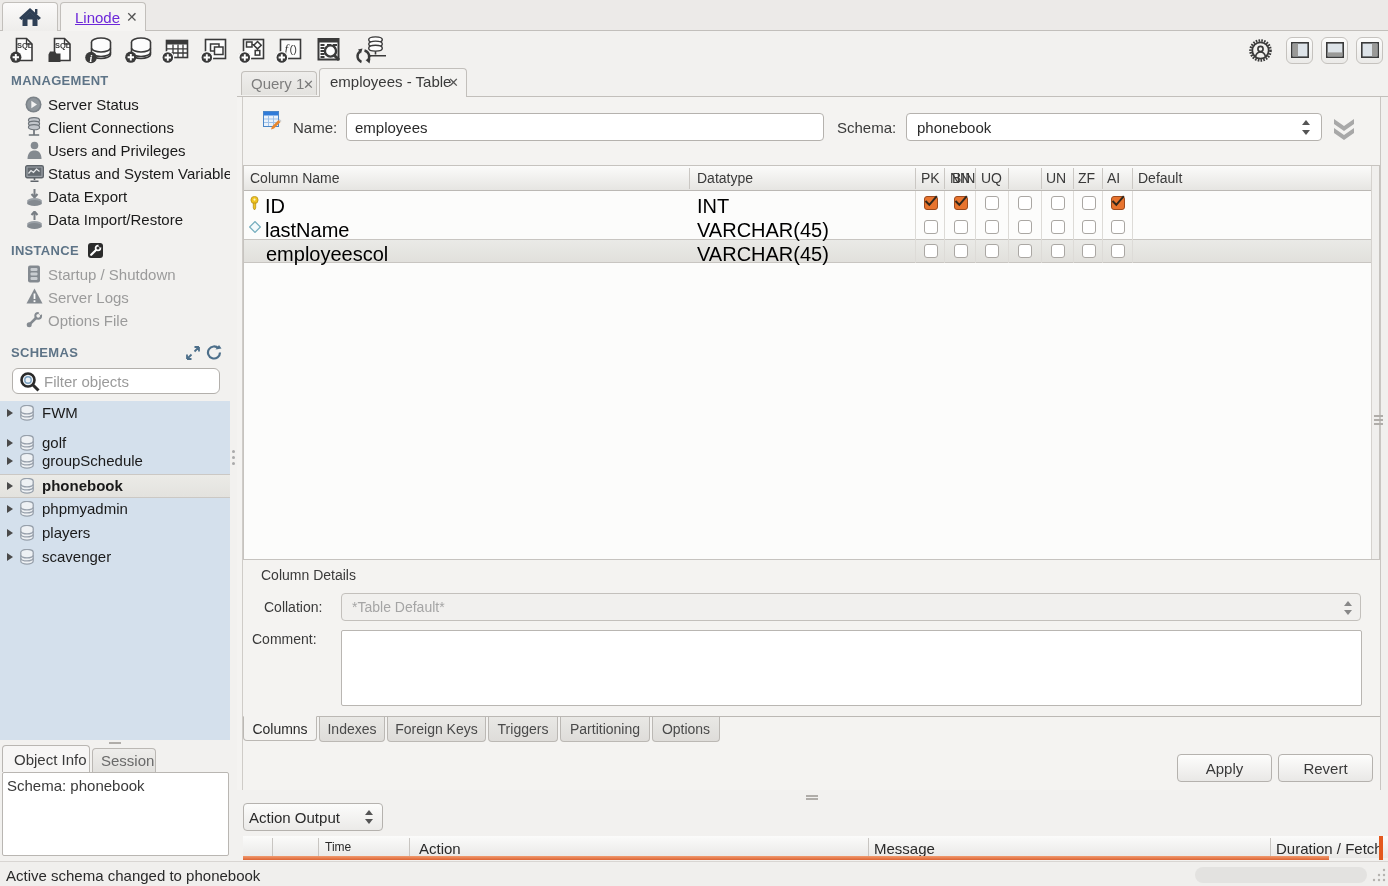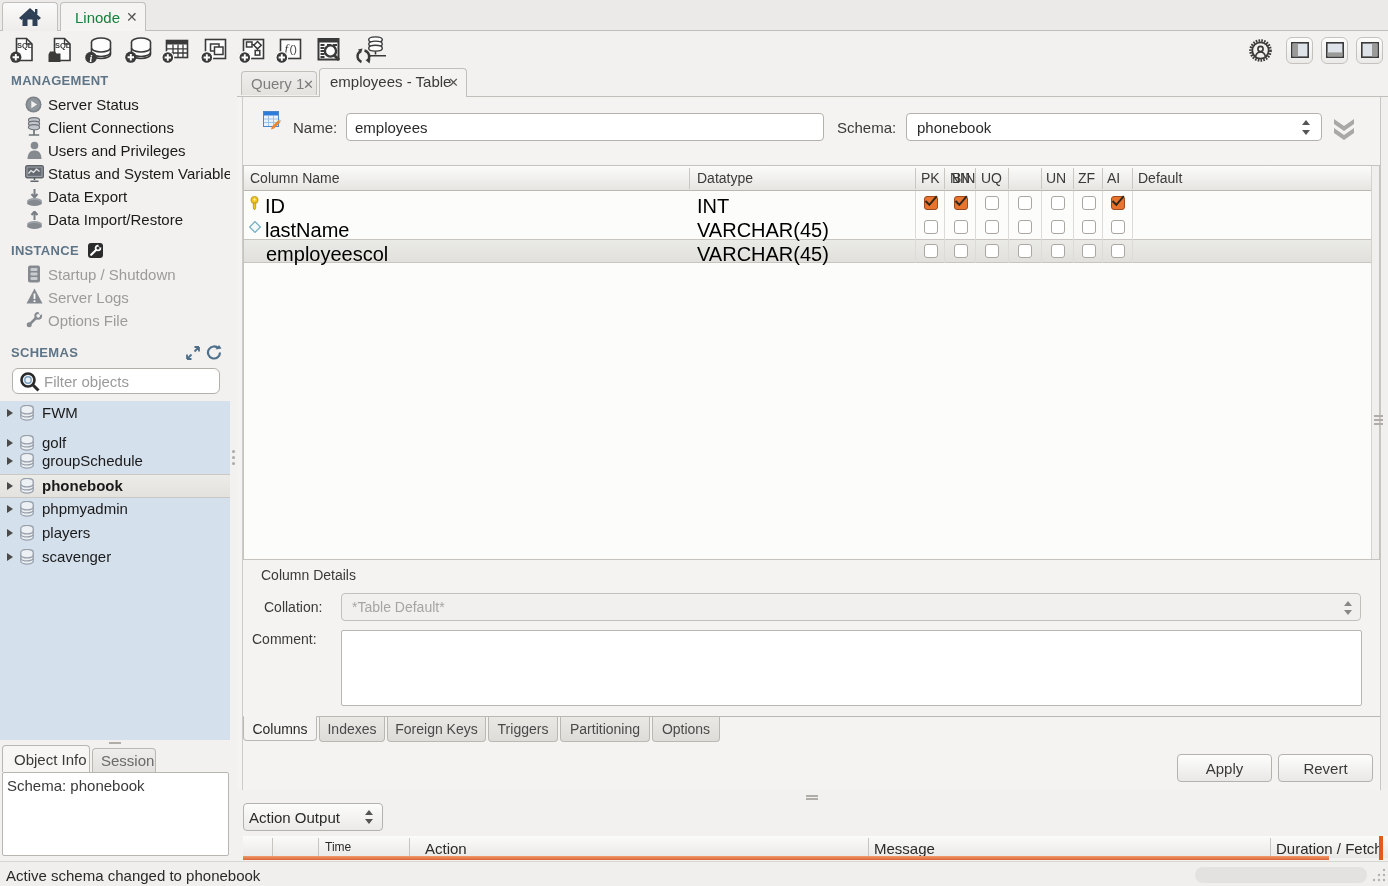--- a/index.html
+++ b/index.html
@@ -11,21 +11,21 @@
 <body>
 
 <div class="abs" style="left:0;top:0;width:1388px;height:31px;background:#eceae8;border-bottom:1px solid #c2bfbb;"></div>
 <div class="abs" id="hometab" style="left:2px;top:2px;width:56px;height:29px;background:linear-gradient(#fbfafa,#eeedeb);border:1px solid #c2bfbb;border-bottom:none;border-radius:4px 4px 0 0;"></div>
 <svg class="abs" style="left:18px;top:7px;" width="24" height="20" viewBox="0 0 24 20">
   <path d="M12 1 L23 11 L20.5 13 L12 5.5 L3.5 13 L1 11 Z" fill="#2e3f55"></path>
   <path d="M4.5 11.5 L12 5 L19.5 11.5 L19.5 19 L14.5 19 L14.5 12.5 L9.5 12.5 L9.5 19 L4.5 19 Z" fill="#2e3f55"></path>
   <rect x="17" y="2" width="2.4" height="5" fill="#2e3f55"></rect>
 </svg>
 <div class="abs" style="left:60px;top:2px;width:86px;height:30px;background:#f5f4f2;border:1px solid #c2bfbb;border-bottom:none;border-radius:4px 4px 0 0;"></div>
-<div class="abs" style="left:75px;top:9px;font-size:15px;color:#15803d;">Linode</div>
+<div class="abs" style="left:75px;top:9px;font-size:15px;color:#6d28d9;text-decoration:underline;">Linode</div>
 <div class="abs" style="left:126px;top:9px;font-size:14px;color:#555;">✕</div>
 
 <div class="abs" id="toolbar" style="left:0;top:31px;width:1388px;height:39px;background:#f2f1ef;"></div>
 <svg class="abs" style="left:9px;top:36px;" width="28" height="29" viewBox="0 0 28 29">
   <path d="M7.5 2.5 h10 l5.5 5.5 v16.5 h-15.5 z" fill="#fdfdfd" stroke="#3a3a3a" stroke-width="1.6"></path>
   <path d="M17.5 2.5 v5.5 h5.5" fill="none" stroke="#3a3a3a" stroke-width="1.3"></path>
   <text x="8" y="11.5" font-size="7.5" font-weight="bold" fill="#3a3a3a" font-family="Liberation Sans">SQL</text>
   <circle cx="6.8" cy="21.2" r="5.6" fill="#3a3a3a"></circle>
   <path d="M6.8 18 v6.4 M3.6 21.2 h6.4" stroke="#fff" stroke-width="1.9"></path>
 </svg>
@@ -458,17 +458,17 @@
   <path d="M5 14 L9 9 L1 9 Z" fill="#555"></path>
 </svg>
 <div class="abs" id="outheader" style="left:243px;top:836px;width:1145px;height:22px;background:linear-gradient(#fbfbfa,#e9e8e6);"></div>
 <style>.osep { position:absolute; top:838px; width:1px; height:18px; background:#c8c5c1; }</style>
 <div class="osep" style="left:272px;"></div>
 <div class="osep" style="left:318px;"></div>
 <div class="osep" style="left:409px;"></div>
 <div class="osep" style="left:868px;"></div>
 <div class="osep" style="left:1270px;"></div>
 <div class="abs" style="left:325px;top:840px;font-size:12px;color:#2a2a2a;">Time</div>
-<div class="abs" style="left:419px;top:840px;font-size:15px;color:#2a2a2a;margin-left:6px;">Action</div>
+<div class="abs" style="left:419px;top:840px;font-size:15px;color:#2a2a2a;">Action</div>
 <div class="abs" style="left:874px;top:840px;font-size:15px;color:#2a2a2a;">Message</div>
 <div class="abs" style="left:1276px;top:840px;font-size:15px;color:#2a2a2a;">Duration / Fetch</div>
 <div class="abs" style="left:243px;top:856px;width:1086px;height:4px;background:linear-gradient(#f09a6e,#dd6434);"></div>
 <div class="abs" style="left:1379px;top:836px;width:4px;height:24px;background:#e4591e;"></div>
 
 </body></html>

